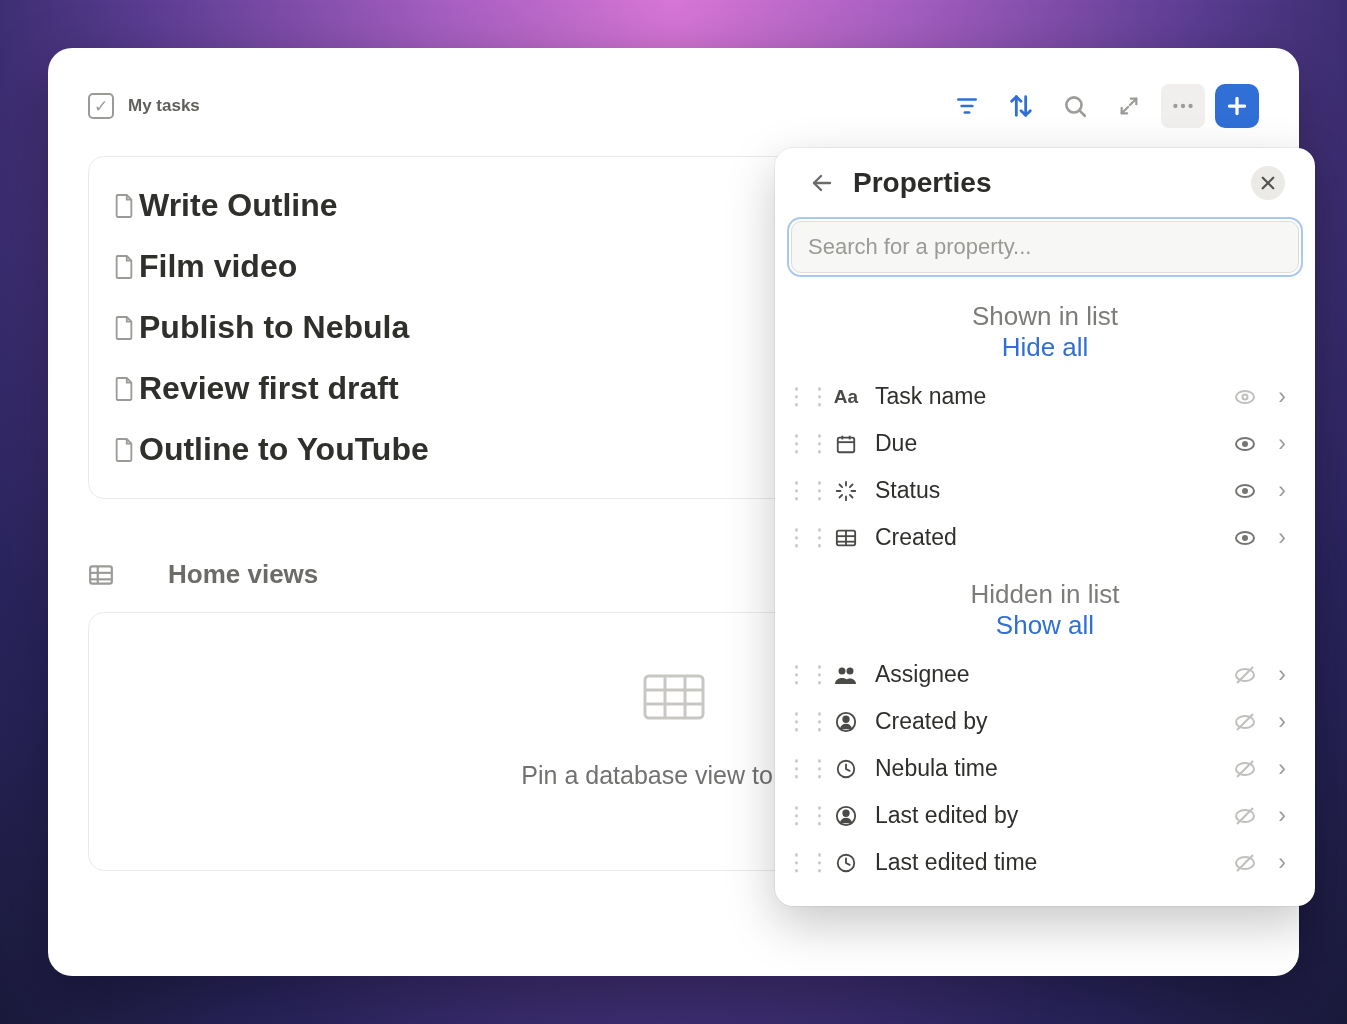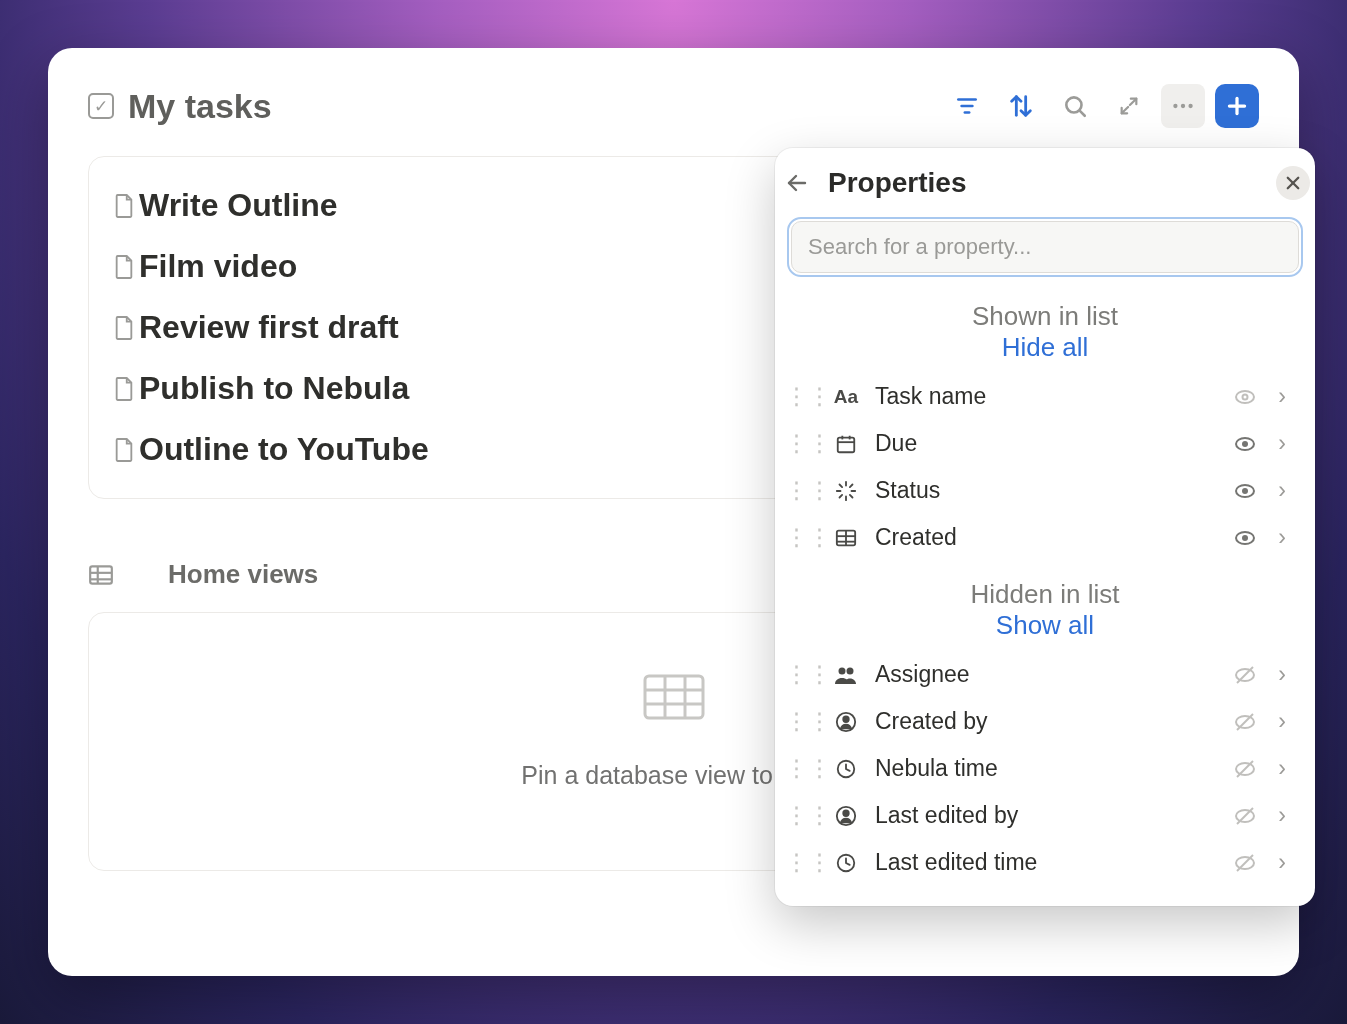--- a/index.html
+++ b/index.html
@@ -22,21 +22,21 @@
 .header-row {
   display: flex; align-items: center; justify-content: space-between;
   margin-bottom: 28px;
 }
 .title-left { display: flex; align-items: center; gap: 14px; }
 .title-icon {
   width: 26px; height: 26px; border: 2.5px solid #9a9a97; border-radius: 5px;
   display: flex; align-items: center; justify-content: center;
   color: #9a9a97; font-size: 17px;
 }
-.page-title { font-size: 34px; font-weight: 600; color: #5f5f5c; }
+.page-title { font-size: 17px; font-weight: 600; color: #5f5f5c; }
 .toolbar { display: flex; align-items: center; gap: 10px; }
 .tool-btn {
   width: 44px; height: 44px; display:flex; align-items:center; justify-content:center;
   border-radius: 8px; cursor: pointer; color: #2f6fd6;
 }
 .tool-btn.gray { color: #9b9b98; }
 .tool-btn.active-gray { background:#f0efed; color:#9b9b98; }
 .tool-btn.primary { background:#2f6fd6; color:#fff; border-radius:10px; }
 .card {
   border: 1.5px solid #eceae7; border-radius: 16px;
@@ -56,21 +56,21 @@
   display:flex; flex-direction:column; align-items:center; gap:40px; color:#8a8a87;
 }
 .big-table-icon { width:64px; height:48px; color:#c8c7c4; }
 .home-msg { font-size:25px; color:#717170; font-weight:500; }
 .panel {
   position:absolute; right:32px; top:148px; width:540px;
   background:#fff; border-radius:18px;
   box-shadow: 0 0 0 1px rgba(0,0,0,0.05), 0 18px 50px rgba(0,0,0,0.22);
   padding: 18px 0 20px; overflow:hidden;
 }
-.panel-header { display:flex; align-items:center; gap:14px; padding:0 5px 14px; }
+.panel-header { display:flex; align-items:center; gap:14px; padding:0 30px 14px; }
 .back-btn { width:34px; height:34px; display:flex; align-items:center; justify-content:center; color:#6b6b68; cursor:pointer; }
 .panel-title { font-size:28px; font-weight:700; color:#2b2b29; }
 .close-btn {
   margin-left:auto; width:34px; height:34px; border-radius:50%; background:#eceae7;
   display:flex; align-items:center; justify-content:center; color:#55534f; cursor:pointer;
 }
 .search-wrap { padding: 7px 16px 10px; }
 .search-input {
   width:100%; height:52px; border:1.5px solid #dedcd8; border-radius:10px;
   background:#f7f7f5; padding:0 16px; font-size:22px; color:#333;
@@ -164,29 +164,29 @@
           <path d="M15 2v5h5"></path>
         </svg>
       <span>Film video</span>
       <span class="task-date">No</span>
     </div>
     <div class="task-row">
       <svg class="page-doc-icon" viewBox="0 0 24 28" fill="none" stroke="#9a9a97" stroke-width="2">
           <path d="M5 2h10l5 5v18a1 1 0 0 1-1 1H5a1 1 0 0 1-1-1V3a1 1 0 0 1 1-1z"></path>
           <path d="M15 2v5h5"></path>
         </svg>
-      <span>Review first draft</span>
+      <span>Publish to Nebula</span>
       <span class="task-date">F</span>
     </div>
     <div class="task-row">
       <svg class="page-doc-icon" viewBox="0 0 24 28" fill="none" stroke="#9a9a97" stroke-width="2">
           <path d="M5 2h10l5 5v18a1 1 0 0 1-1 1H5a1 1 0 0 1-1-1V3a1 1 0 0 1 1-1z"></path>
           <path d="M15 2v5h5"></path>
         </svg>
-      <span>Publish to Nebula</span>
+      <span>Review first draft</span>
       <span class="task-date">F</span>
     </div>
     <div class="task-row">
       <svg class="page-doc-icon" viewBox="0 0 24 28" fill="none" stroke="#9a9a97" stroke-width="2">
           <path d="M5 2h10l5 5v18a1 1 0 0 1-1 1H5a1 1 0 0 1-1-1V3a1 1 0 0 1 1-1z"></path>
           <path d="M15 2v5h5"></path>
         </svg>
       <span>Outline to YouTube</span>
       <span class="task-date">F</span>
     </div>

